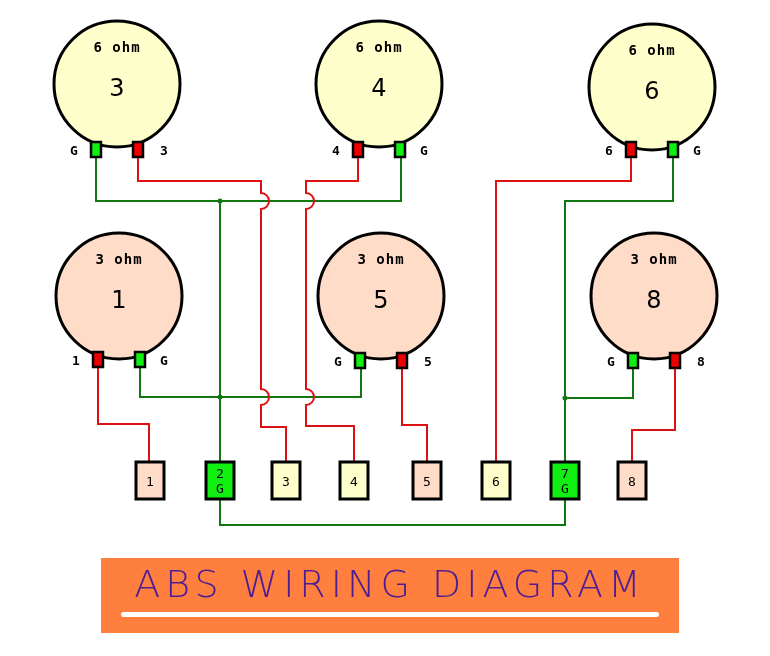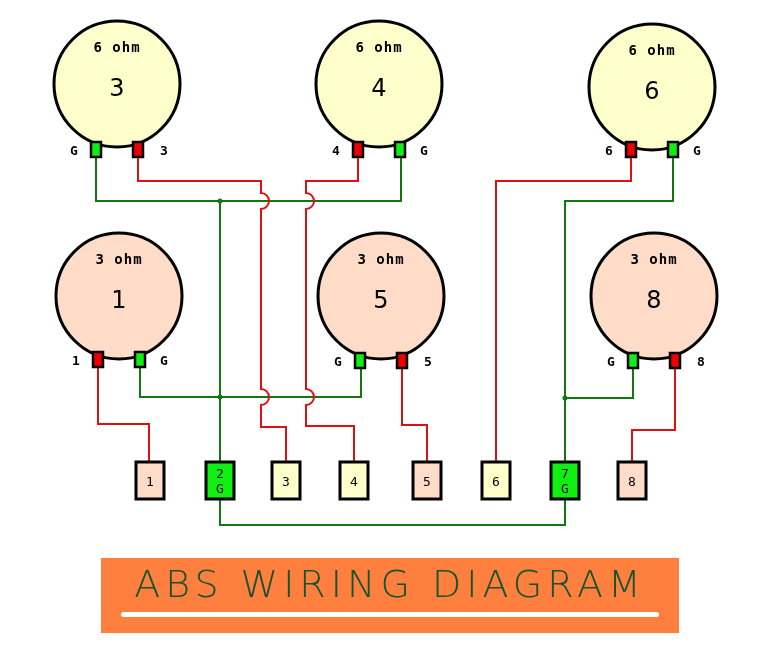--- a/index.html
+++ b/index.html
@@ -8,21 +8,21 @@
     .spk { stroke: #000; stroke-width: 3; }
     .ohm { font-family: "DejaVu Sans Mono", monospace; font-size: 14px; font-weight: bold; fill: #000; text-anchor: middle; letter-spacing: 1px; }
     .num { font-family: "DejaVu Sans", sans-serif; font-size: 24px; fill: #000; text-anchor: middle; }
     .tlabel { font-family: "DejaVu Sans Mono", monospace; font-size: 13px; font-weight: bold; fill: #000; text-anchor: middle; }
     .term { stroke: #000; stroke-width: 2.5; }
     .wire-r { stroke: #dd1111; stroke-width: 2; fill: none; }
     .wire-g { stroke: #117711; stroke-width: 2; fill: none; }
     .box { stroke: #000; stroke-width: 3; }
     .boxtxt { font-family: "DejaVu Sans Mono", monospace; font-size: 13px; fill: #000; text-anchor: middle; }
     .banner { position: absolute; left: 101px; top: 558px; width: 578px; height: 75px; background: #ff7f3f; }
-    .banner-title { position: absolute; left: 0; right: 0; top: 4px; text-align: center; font-family: "DejaVu Sans", sans-serif; font-weight: 200; font-size: 38px; letter-spacing: 5px; color: #14532d; -webkit-text-stroke: 0; }
+    .banner-title { position: absolute; left: 0; right: 0; top: 4px; text-align: center; font-family: "DejaVu Sans", sans-serif; font-weight: 200; font-size: 38px; letter-spacing: 5px; color: #4c1d95; -webkit-text-stroke: 0; }
     .banner-line { position: absolute; left: 20px; right: 20px; top: 54px; height: 5px; background: #ffffff; border-radius: 3px; }
   </style>
 </head>
 <body>
 
 <svg width="770" height="656" viewBox="0 0 770 656">
 
   <g>
 
     <path class="wire-g" d="M96,156 L96,201 L401,201 L401,156"></path>

